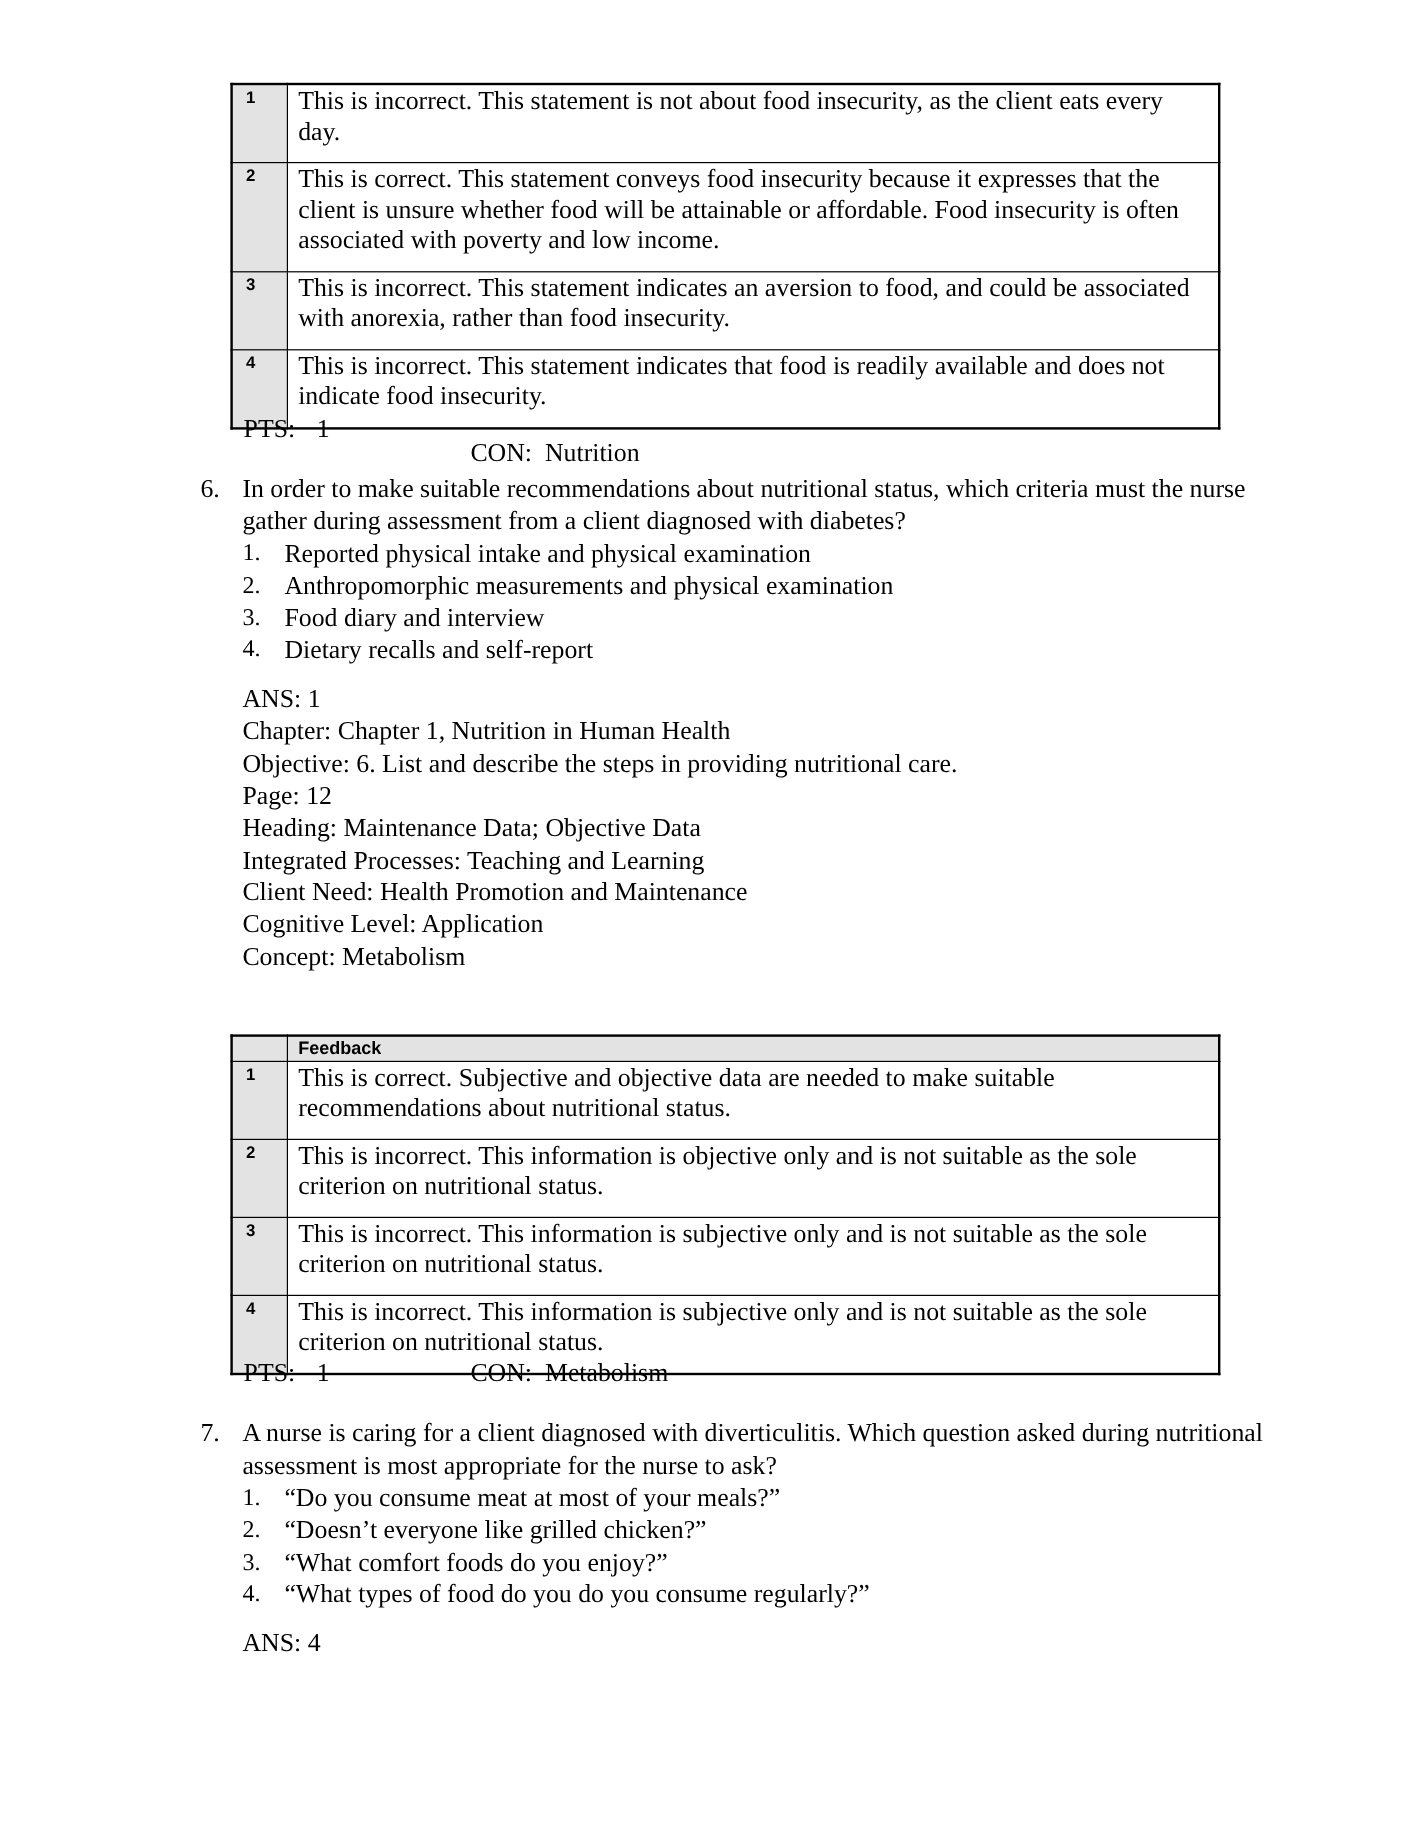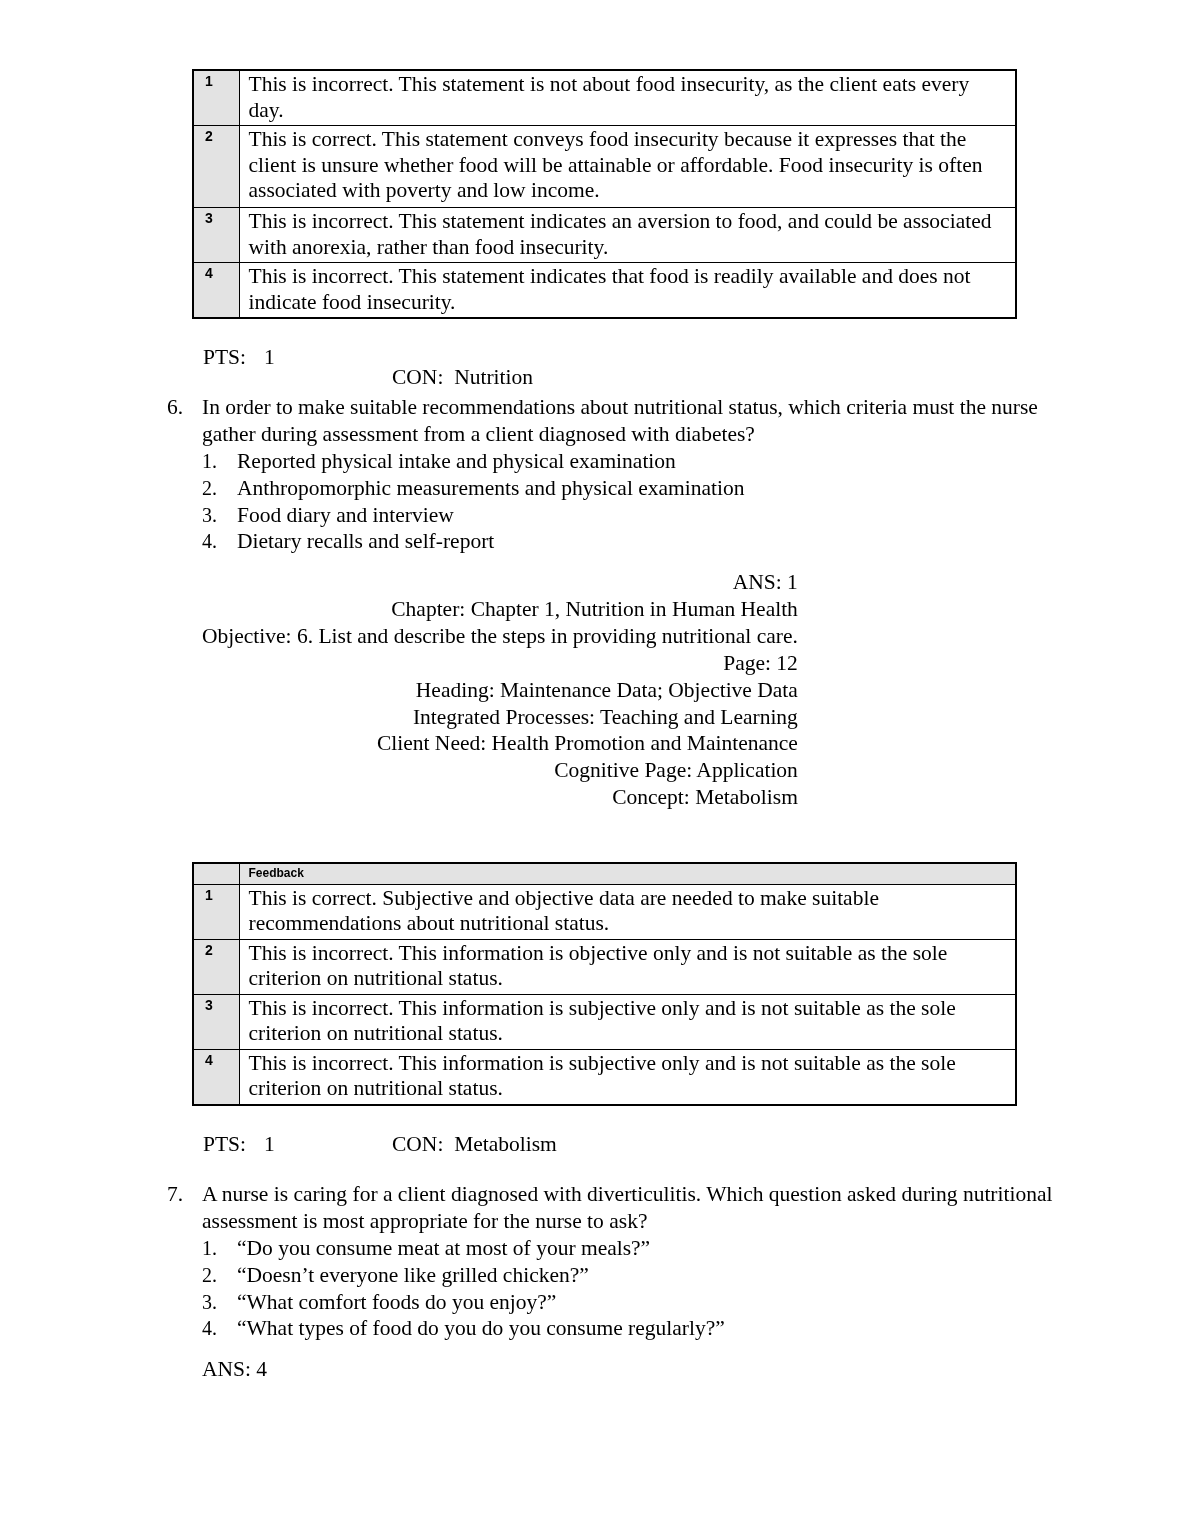--- a/index.html
+++ b/index.html
@@ -10,37 +10,37 @@
   .fb-table {
     position: absolute; left: 192px; width: 825px;
     border-collapse: collapse; border: 2px solid #000;
   }
   .fb-table td { border: 1px solid #000; vertical-align: top; padding: 0; }
   .fb-table td.num {
     width: 46px; background: #e3e3e3;
     font-family: "Liberation Sans", sans-serif; font-weight: bold; font-size: 14px;
     padding: 2px 0 0 11px; box-sizing: border-box;
   }
-  .fb-table td.txt { padding: 1px 8px 2px 9px; line-height: 25.5px; }
+  .fb-table td.txt { padding: 1px 8px 12px 9px; line-height: 25.5px; }
   .fb-table tr.head td {
     background: #e3e3e3; font-family: "Liberation Sans", sans-serif; font-weight: bold;
-    font-size: 12px; line-height: 19px; padding: 0 0 0 9px;
+    font-size: 15px; line-height: 19px; padding: 0 0 0 9px;
   }
   .fb-table tr.head td.num { padding: 0; }
   .meta-line { position: absolute; left: 202px; white-space: nowrap; }
   .pts-label { position: absolute; left: 203px; }
   .pts-value { position: absolute; left: 264px; }
   .con-block { position: absolute; left: 392px; }
   .question { position: absolute; left: 167px; width: 900px; line-height: 27px; }
   .question .qnum { position: absolute; left: 0; top: 0; }
   .question .qstem { margin-left: 35px; }
   .question .options { margin-left: 35px; }
   .question .opt { position: relative; padding-left: 35px; height: 26.8px; }
   .question .opt .onum { position: absolute; left: 0; font-size: 20px; }
-  .info-block { position: absolute; left: 202px; line-height: 26.9px; text-align: right; }
+  .info-block { position: absolute; left: 202px; line-height: 26.9px; }
 </style>
 </head>
 <body>
 
 <table class="fb-table" style="top:69px;">
   <tbody>
       <tr style="height:55px;">
     <td class="num">1</td>
     <td class="txt">This is incorrect. This statement is not about food insecurity, as the client eats every day.</td>
   </tr>
@@ -80,21 +80,21 @@
 </div>
 
 <div class="info-block" style="top:569px;">
   <div>ANS: 1</div>
   <div>Chapter: Chapter 1, Nutrition in Human Health</div>
   <div>Objective: 6. List and describe the steps in providing nutritional care.</div>
   <div>Page: 12</div>
   <div>Heading: Maintenance Data; Objective Data</div>
   <div>Integrated Processes: Teaching and Learning</div>
   <div>Client Need: Health Promotion and Maintenance</div>
-  <div>Cognitive Page: Application</div>
+  <div>Cognitive Level: Application</div>
   <div>Concept: Metabolism</div>
 </div>
 
 <table class="fb-table" style="top:862px;">
   <tbody>
       <tr class="head" style="height:21px;">
     <td class="num"></td>
     <td>Feedback</td>
   </tr>
   <tr style="height:55px;">

